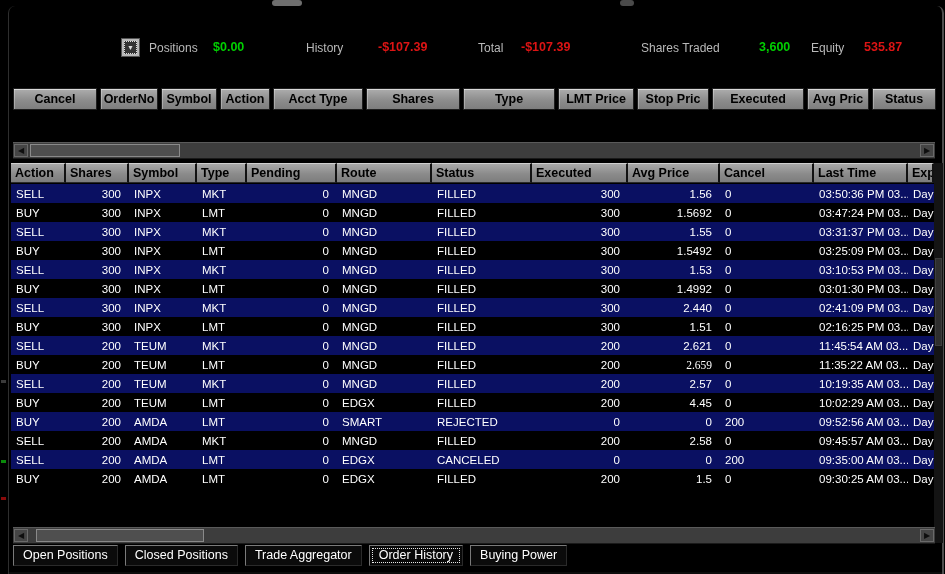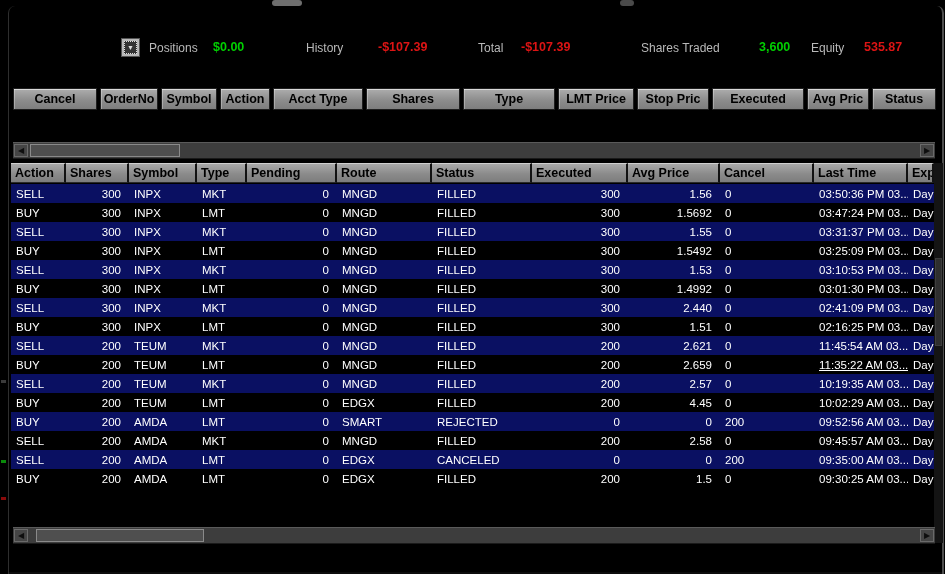--- a/index.html
+++ b/index.html
@@ -269,23 +269,23 @@
       </div>
       <div class="trow">
         <div class="tcell" style="width: 55px;">BUY</div>
         <div class="tcell num" style="width: 63px;">200</div>
         <div class="tcell" style="width: 68px;">TEUM</div>
         <div class="tcell" style="width: 50px;">LMT</div>
         <div class="tcell num" style="width: 90px;">0</div>
         <div class="tcell" style="width: 95px;">MNGD</div>
         <div class="tcell" style="width: 100px;">FILLED</div>
         <div class="tcell num" style="width: 96px;">200</div>
-        <div class="tcell num" style="width: 92px;">2.659</div>
-        <div class="tcell" style="width: 94px;">0</div>
-        <div class="tcell" style="width: 94px; text-decoration: underline;">11:35:22 AM 03...</div>
+        <div class="tcell num" style="width: 92px; font-family: Liberation Serif, serif;">2.659</div>
+        <div class="tcell" style="width: 94px;">0</div>
+        <div class="tcell" style="width: 94px;">11:35:22 AM 03...</div>
         <div class="tcell" style="width: 26px;">Day</div>
       </div>
       <div class="trow alt">
         <div class="tcell" style="width: 55px;">SELL</div>
         <div class="tcell num" style="width: 63px;">200</div>
         <div class="tcell" style="width: 68px;">TEUM</div>
         <div class="tcell" style="width: 50px;">MKT</div>
         <div class="tcell num" style="width: 90px;">0</div>
         <div class="tcell" style="width: 95px;">MNGD</div>
         <div class="tcell" style="width: 100px;">FILLED</div>
@@ -370,15 +370,22 @@
   <div class="vscroll">
     <span class="vs-thumb"></span>
   </div>
 
   <div class="hscroll hs-bottom">
     <span class="sb-arrow sb-left">◀</span>
     <span class="sb-thumb" style="left:23px;width:168px;"></span>
     <span class="sb-arrow sb-right">▶</span>
   </div>
 
+  <div class="tabbar" id="tabbar">
+      <div class="tab">Open Positions</div>
+      <div class="tab">Closed Positions</div>
+      <div class="tab">Trade Aggregator</div>
+      <div class="tab active">Order History</div>
+      <div class="tab">Buying Power</div>
+    </div>
   <div class="bottom-strip"></div>
 
 </div>
 
 </body></html>

